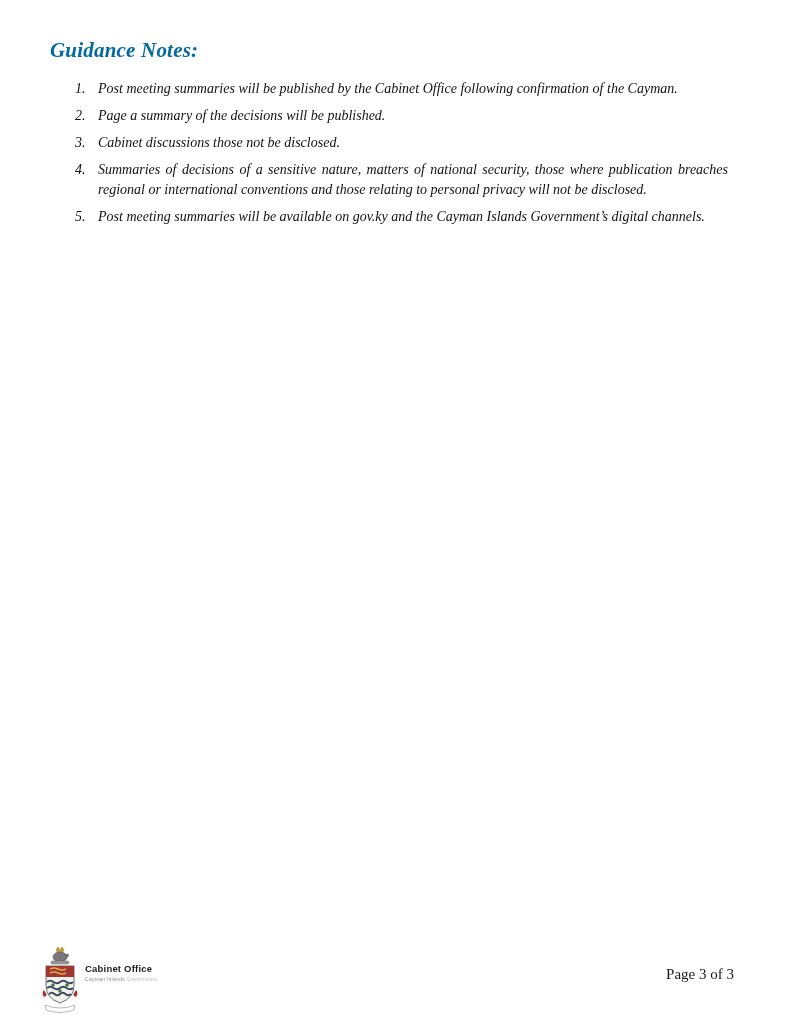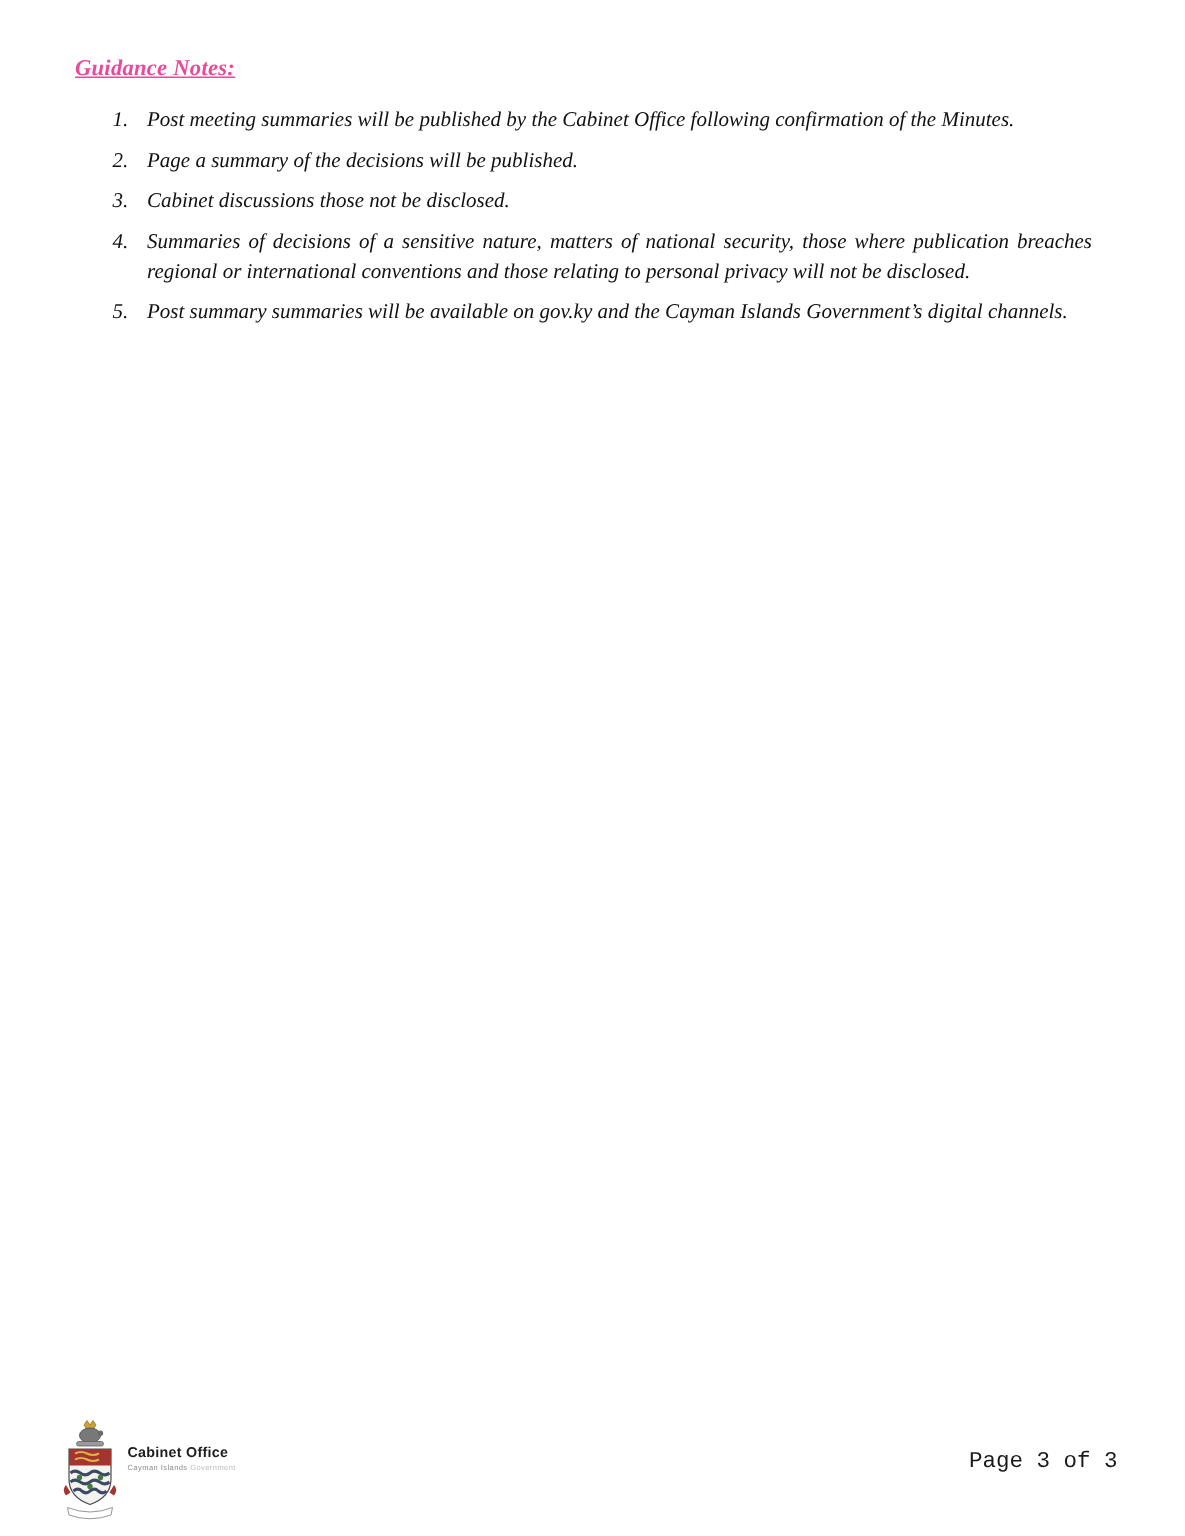--- a/index.html
+++ b/index.html
@@ -18,25 +18,24 @@
     background: #ffffff;
   }
   .content {
     position: absolute;
     left: 50px;
     top: 38px;
     width: 678px;
   }
   .doc-heading {
     font-family: "Liberation Serif", serif;
-    font-size: 15px;
+    font-size: 21px;
     font-weight: bold;
     font-style: italic;
-    text-decoration: underline;
-    color: #ec4899;
+    color: #0369a1;
     margin: 0 0 16px 0;
     letter-spacing: 0.2px;
   }
   ol.notes {
     list-style: none;
     margin: 0;
     padding: 0 0 0 25px;
   }
   ol.notes li {
     display: grid;
@@ -75,55 +74,55 @@
   }
   .org-subtitle {
     margin-top: 2px;
     font-size: 5px;
     letter-spacing: 0.3px;
   }
   .org-subtitle .sub1 { color: #8a8a8a; }
   .org-subtitle .sub2 { color: #bcbcbc; }
   .page-number {
     position: absolute;
-    right: 45px;
+    right: 56px;
     top: 966px;
-    font-family: Liberation Mono, monospace;
+    font-family: Liberation Serif, serif;
     font-size: 15px;
     color: #1a1a1a;
   }
 </style>
 </head>
 <body>
 
 <div class="page">
 
   <div class="content">
     <h1 class="doc-heading">Guidance Notes:</h1>
 
     <ol class="notes">
       <li>
         <span class="num">1.</span>
-        <span class="txt">Post meeting summaries will be published by the Cabinet Office following confirmation of the Minutes.</span>
+        <span class="txt">Post meeting summaries will be published by the Cabinet Office following confirmation of the Cayman.</span>
       </li>
       <li>
         <span class="num">2.</span>
         <span class="txt">Page a summary of the decisions will be published.</span>
       </li>
       <li>
         <span class="num">3.</span>
         <span class="txt">Cabinet discussions those not be disclosed.</span>
       </li>
       <li>
         <span class="num">4.</span>
         <span class="txt">Summaries of decisions of a sensitive nature, matters of national security, those where publication breaches regional or international conventions and those relating to personal privacy will not be disclosed.</span>
       </li>
       <li>
         <span class="num">5.</span>
-        <span class="txt">Post summary summaries will be available on gov.ky and the Cayman Islands Government’s digital channels.</span>
+        <span class="txt">Post meeting summaries will be available on gov.ky and the Cayman Islands Government’s digital channels.</span>
       </li>
     </ol>
   </div>
 
   <div class="footer-logo">
     <svg width="40" height="70" viewBox="0 0 40 70">
 
       <path d="M16 4 L18 1 L20 4 L22 1 L24 4 L22 7 L18 7 Z" fill="#c9a23a" stroke="#8c6d1f" stroke-width="0.5"></path>
 
       <ellipse cx="20" cy="11" rx="7" ry="5" fill="#787878" stroke="#4f4f4f" stroke-width="0.6"></ellipse>

